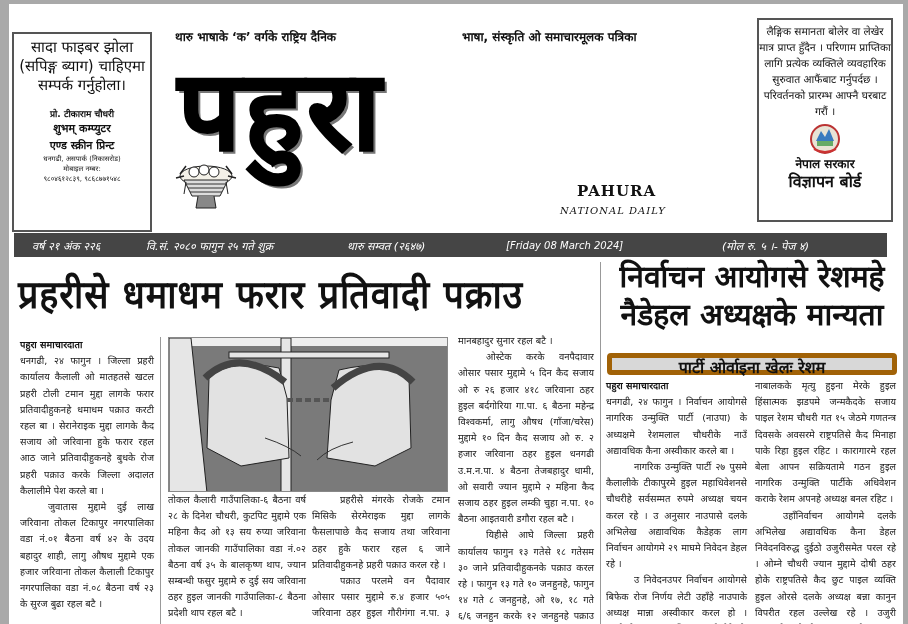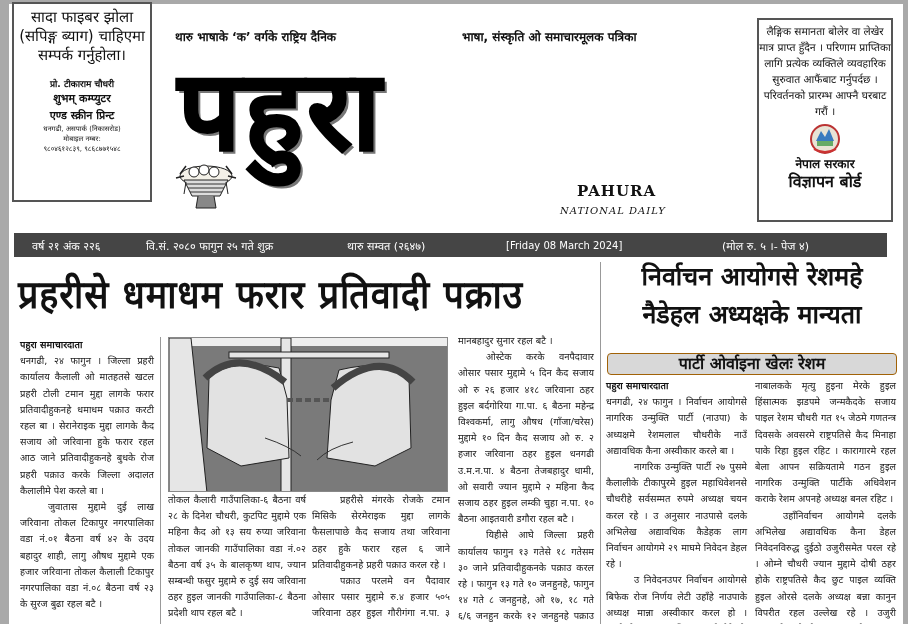--- a/index.html
+++ b/index.html
@@ -2,21 +2,21 @@
 <html><head>
 <meta charset="utf-8">
 <style>
   * { box-sizing: border-box; margin: 0; padding: 0; }
   html, body { width: 908px; height: 624px; overflow: hidden; }
   body { background: #a9a9a9; font-family: "DejaVu Sans", sans-serif; color: #111; position: relative; }
   .page { position: absolute; left: 9px; top: 4px; width: 894px; height: 620px; background: #fff; }
   .top-strip { position: absolute; left: 0; top: 0; width: 908px; height: 4px; background: #a9a9a9; }
 
   
-  .ad-left { position: absolute; left: 12px; top: 2px; width: 140px; height: 200px; border: 2px solid #555; padding: 4px 4px; text-align: center; }
+  .ad-left { position: absolute; left: 12px; top: 32px; width: 140px; height: 200px; border: 2px solid #555; padding: 4px 4px; text-align: center; }
   .ad-left .headline { font-size: 15px; line-height: 19px; font-family: "DejaVu Sans", sans-serif; }
   .ad-left .prop { font-size: 9px; font-weight: bold; margin-top: 12px; }
   .ad-left .biz { font-size: 11px; font-weight: bold; line-height: 17px; }
   .ad-left .addr { font-size: 7px; line-height: 10px; }
 
   
   .tagline-l { position: absolute; left: 175px; top: 28px; font-size: 12px; font-weight: bold; }
   .tagline-r { position: absolute; left: 462px; top: 28px; font-size: 12px; font-weight: bold; }
   .masthead-logo { position: absolute; left: 178px; top: 56px; width: 392px; height: 120px; }
   .masthead-logo .glyphs { font-family: "DejaVu Serif", serif; font-weight: bold; font-size: 110px; line-height: 110px; letter-spacing: 4px; color: #000000; -webkit-text-stroke: 2px #000; text-shadow: 3px 3px 0 #777; }
@@ -26,43 +26,43 @@
 
   
   .ad-right { position: absolute; left: 757px; top: 18px; width: 136px; height: 204px; border: 2px solid #555; text-align: center; padding: 3px 0; }
   .ad-right .msg { font-size: 10.5px; line-height: 16px; }
   .ad-right .emblem { width: 34px; height: 34px; margin: 2px auto 0; }
   .ad-right .gov { font-size: 12px; font-weight: bold; margin-top: 0px; }
   .ad-right .board { font-size: 16px; font-weight: bold; line-height: 20px; }
 
   
   .infobar { position: absolute; left: 14px; top: 233px; width: 873px; height: 24px; background: #454545; color: #fff; font-size: 11px; display: flex; align-items: center; }
-  .infobar span { position: absolute; white-space: nowrap; }
+  .infobar span { position: absolute; white-space: nowrap; font-style: italic; }
 
   
   .headline-main { position: absolute; left: 18px; top: 266px; font-size: 39px; font-weight: bold; letter-spacing: 1px; white-space: nowrap; font-family: "DejaVu Sans", sans-serif; transform: scaleX(0.92); transform-origin: left top; }
 
   .col { position: absolute; font-size: 9.5px; line-height: 16.2px; text-align: justify; color: #222; }
   .col .byline { font-weight: bold; color: #111; }
   .col p { text-indent: 0; }
   .col p.ind { text-indent: 28px; }
 
   .col1 { left: 20px; top: 337px; width: 134px; }
   .col-divider { position: absolute; width: 1px; background: #999; }
 
   
   .photo { position: absolute; left: 168px; top: 337px; width: 280px; height: 155px; background: linear-gradient(180deg,#6c6c6c 0%,#9a9a9a 60%,#bdbdbd 100%); overflow: hidden; border: 1px solid #888; }
 
   .col2a { left: 168px; top: 492px; width: 138px; }
   .col2b { left: 312px; top: 492px; width: 138px; }
   .col3 { left: 458px; top: 333px; width: 136px; }
 
   
-  .headline-right { position: absolute; left: 611px; top: 258px; width: 282px; font-size: 25px; line-height: 38px; font-weight: bold; text-align: center; }
-  .subhead { position: absolute; left: 607px; top: 353px; width: 290px; height: 22px; background: #d8d8d8; border: 1px solid #a16207; border-radius: 4px; font-size: 16px; font-weight: bold; text-align: center; line-height: 20px; }
+  .headline-right { position: absolute; left: 611px; top: 258px; width: 282px; font-size: 30px; line-height: 38px; font-weight: bold; text-align: center; }
+  .subhead { position: absolute; left: 607px; top: 353px; width: 290px; height: 22px; background: #d8d8d8; border: 5px solid #a16207; border-radius: 4px; font-size: 16px; font-weight: bold; text-align: center; line-height: 20px; }
   .col4 { left: 606px; top: 378px; width: 141px; }
   .col5 { left: 755px; top: 378px; width: 141px; }
 
   .gray-right { position: absolute; left: 903px; top: 0; width: 5px; height: 624px; background: #a9a9a9; }
 </style>
 </head>
 <body>
 
 <div class="top-strip"></div>
 <div class="page"></div>

